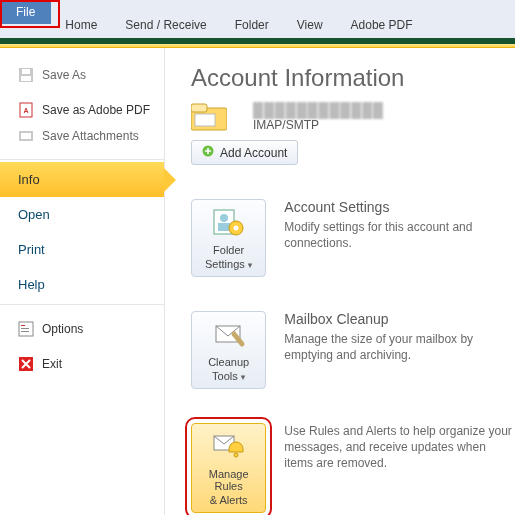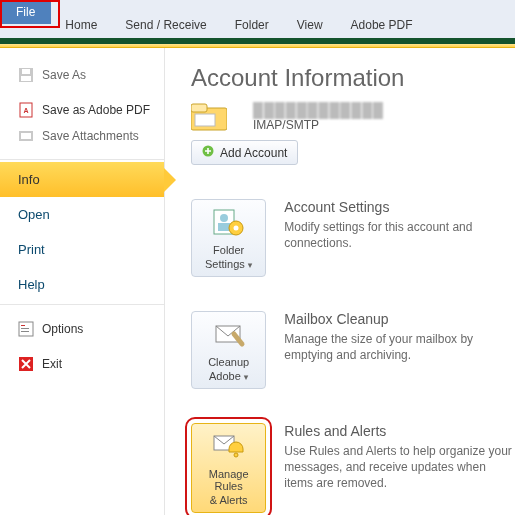--- a/index.html
+++ b/index.html
@@ -181,21 +181,21 @@
     <div class="section">
       <div class="big-btn">
         <span class="bicon">
           <svg viewBox="0 0 34 30" width="34" height="30">
               <rect x="4" y="6" width="24" height="16" fill="#fff" stroke="#888"></rect>
               <path d="M4 6 L16 16 L28 6" fill="none" stroke="#888"></path>
               <path d="M22 14 l8 10" stroke="#c7a96a" stroke-width="5" stroke-linecap="round"></path>
             </svg>
         </span>
         <span>Cleanup</span>
-        <span><span>Adobe</span> <span class="caret">▾</span></span>
+        <span><span>Tools</span> <span class="caret">▾</span></span>
       </div>
       <div class="sec-text">
         <h3>Mailbox Cleanup</h3>
         <p>Manage the size of your mailbox by emptying and archiving.</p>
       </div>
     </div>
 
     
     <div class="section rules">
       <div class="big-btn">
@@ -204,19 +204,18 @@
               <rect x="2" y="4" width="20" height="14" fill="#fff" stroke="#888"></rect>
               <path d="M2 4 L12 12 L22 4" fill="none" stroke="#888"></path>
               <path d="M24 10 a7 7 0 0 1 7 7 v3 h-14 v-3 a7 7 0 0 1 7 -7" fill="#ffcf3f" stroke="#c99a10"></path>
               <circle cx="24" cy="23" r="2" fill="#ffcf3f" stroke="#c99a10"></circle>
             </svg>
         </span>
         <span>Manage Rules</span>
         <span>&amp; Alerts</span>
       </div>
       <div class="sec-text">
-        <h3>Rules and Alerts</h3>
         <p>Use Rules and Alerts to help organize your messages, and receive updates when items are removed.</p>
       </div>
     </div>
 
   </div>
 </div>
 
 </body></html>

